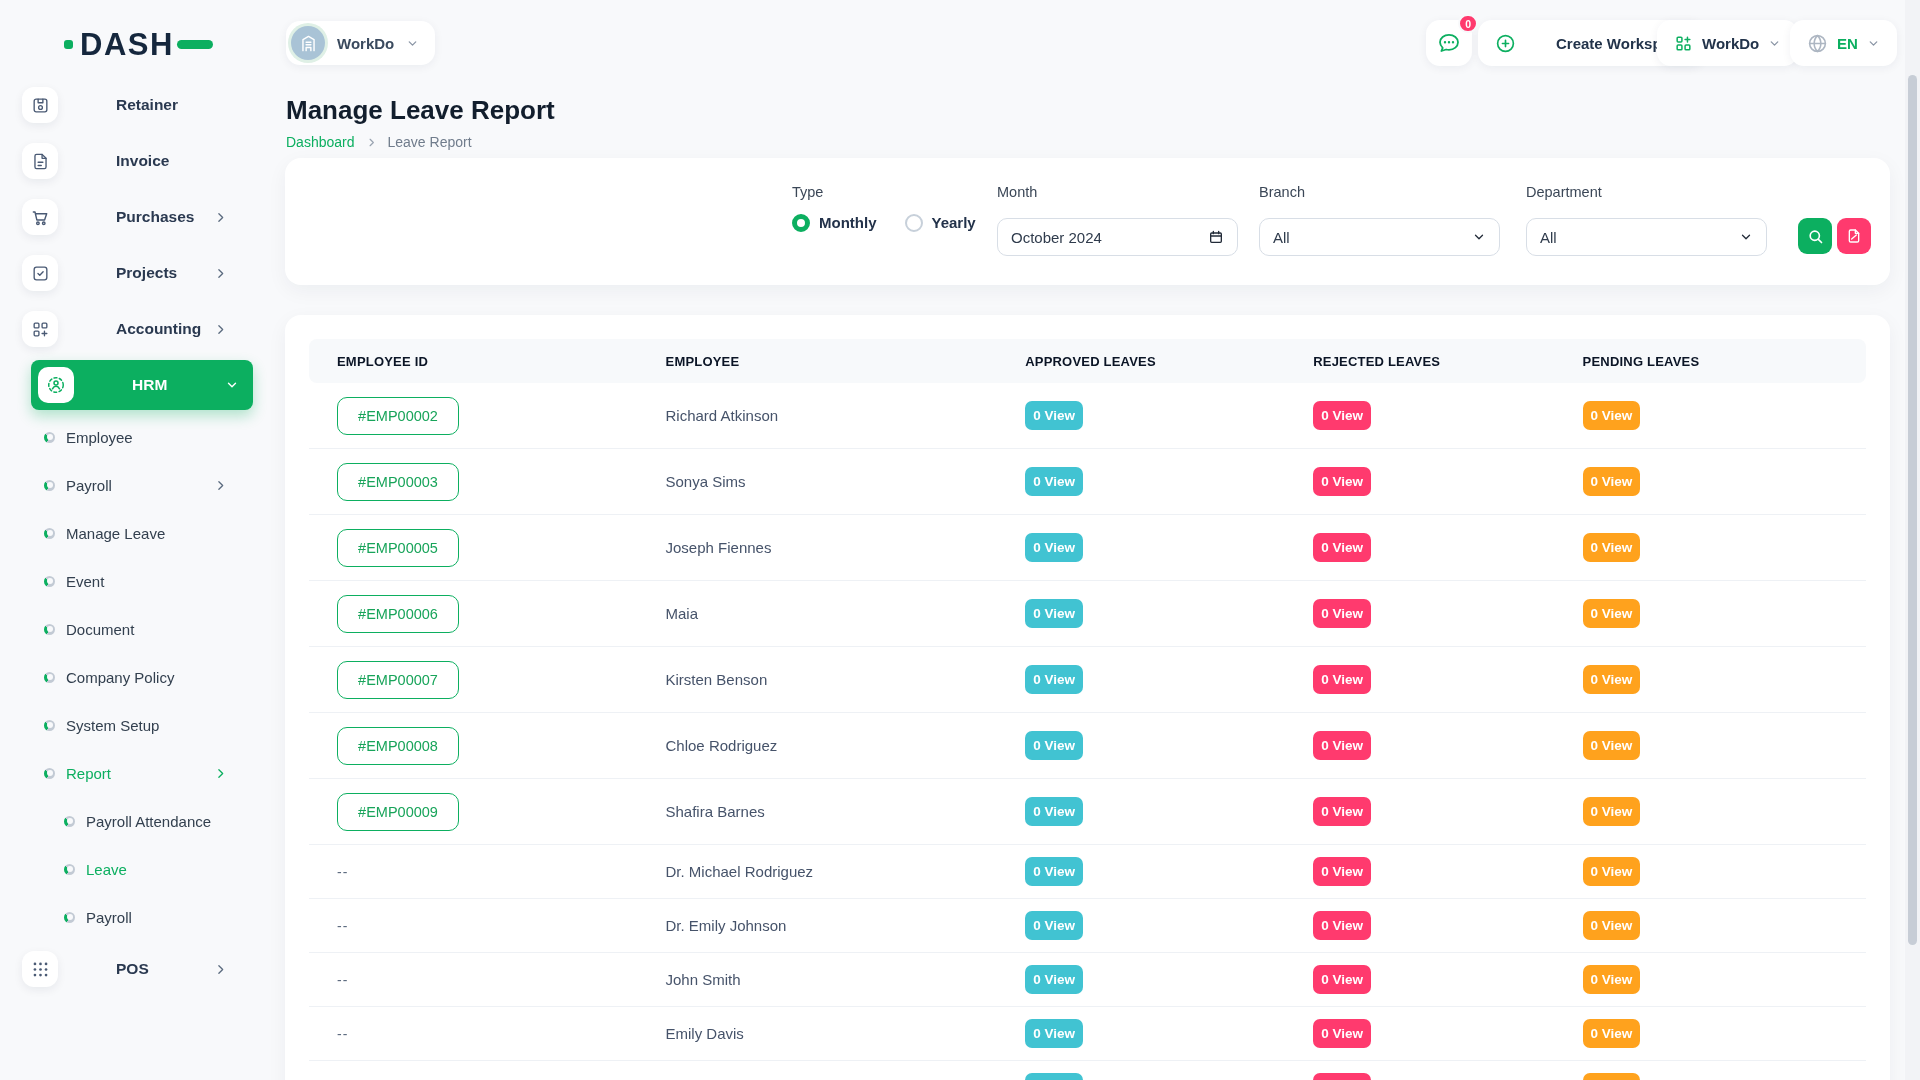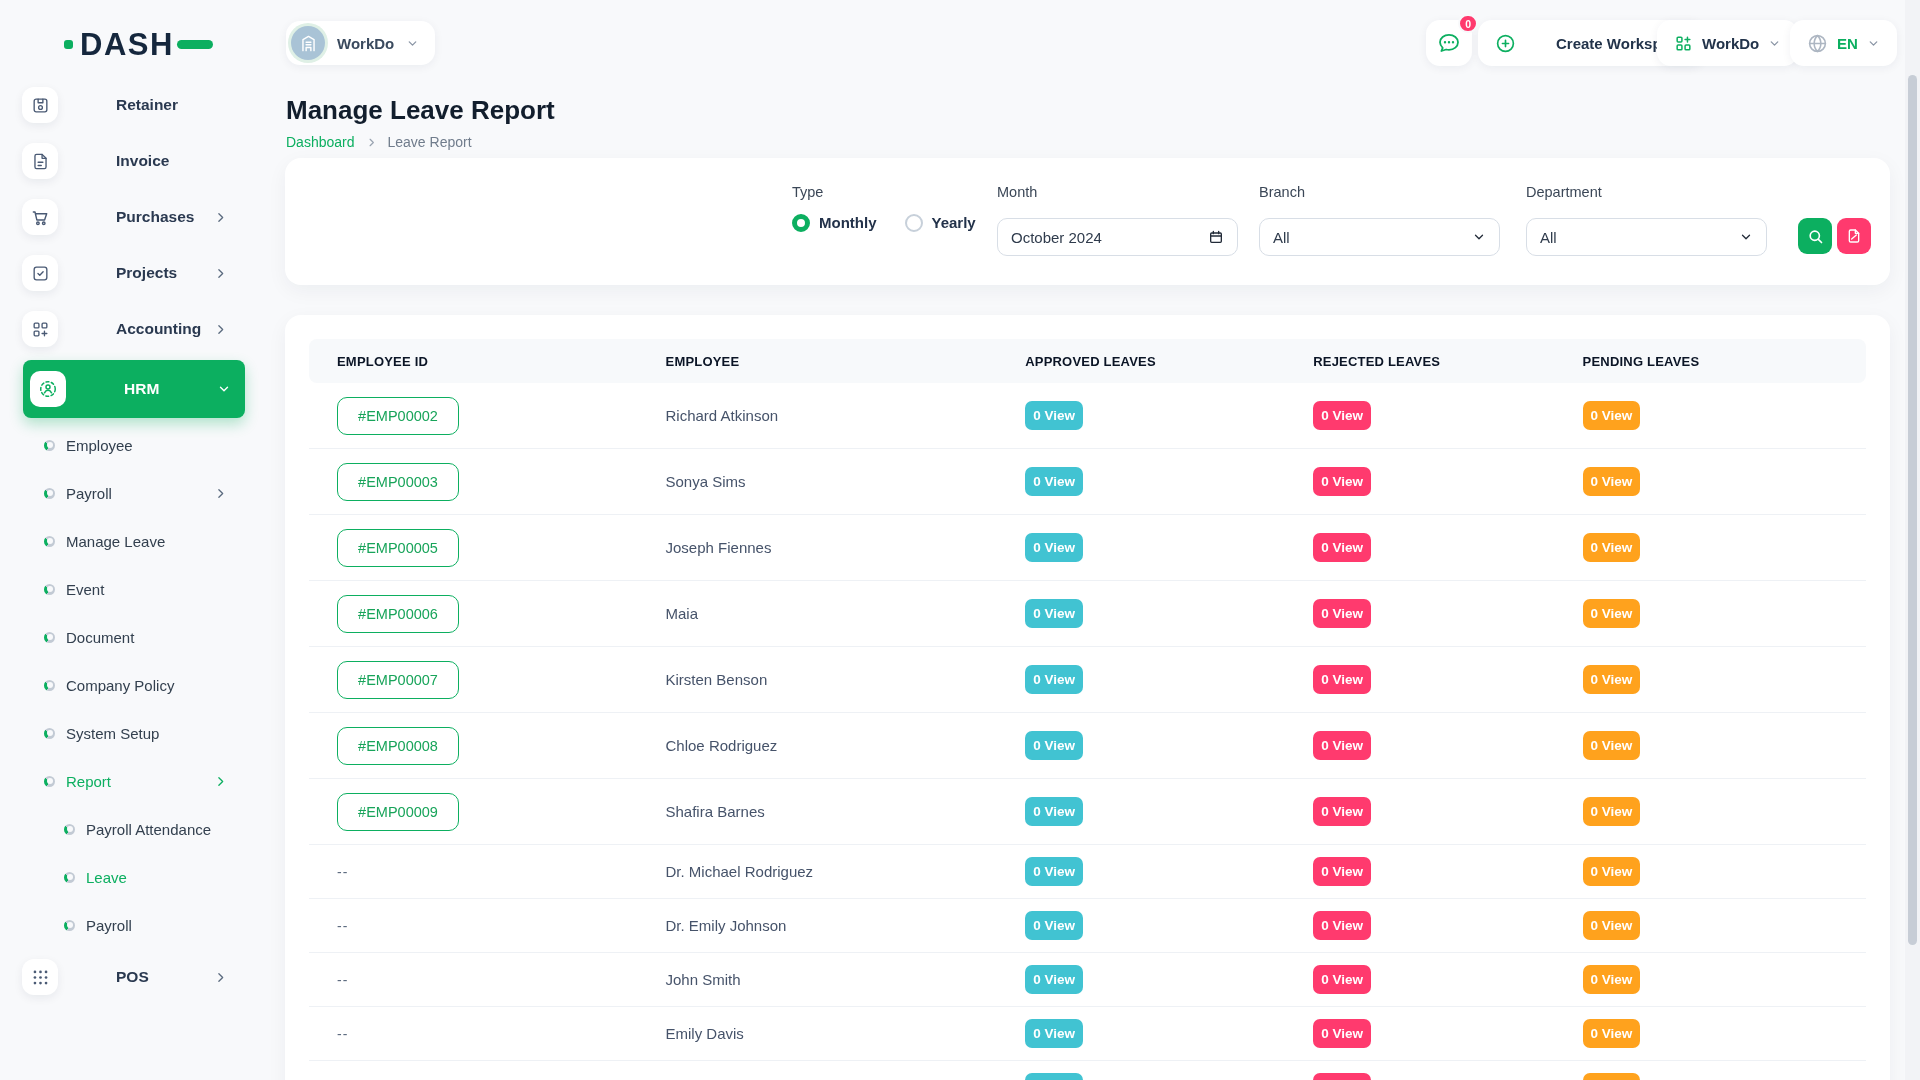--- a/index.html
+++ b/index.html
@@ -46,21 +46,21 @@
     box-shadow:0 3px 10px rgba(20,30,60,.07); display:flex; align-items:center; justify-content:center;
     color:#4A5A74; }
   .s-item.l1 .s-label { margin-left:72px; font-size:15.5px; font-weight:600; color:#2A3950; }
   .bullet { position:absolute; width:11px; height:11px; border-radius:50%;
     background:conic-gradient(from 210deg, var(--green) 0 100deg, #C2CAD4 100deg 360deg); }
   .bullet::after { content:""; position:absolute; inset:2.5px; border-radius:50%; background:#F8F9FB; }
   .s-item.l2 .bullet { left:44px; }  .s-item.l2 .s-label { margin-left:66px; font-size:15px; color:#33404F; }
   .s-item.l3 .bullet { left:64px; }  .s-item.l3 .s-label { margin-left:86px; font-size:15px; color:#33404F; }
   .s-item .chev { position:absolute; right:33px; color:#5B6B7F; }
   .s-item.hl .s-label, .s-item.hl .chev { color:var(--green); }
-  .s-item.active { background:var(--green); left:15px; width:222px; height:58px; margin:3px 8px;
+  .s-item.active { background:var(--green); left:15px; width:222px; height:50px; margin:3px 16px;
     border-radius:8px; box-shadow:0 6px 14px rgba(12,175,96,.3); }
   .s-item.active .icon-sq { left:7px; border-radius:10px; color:var(--green); box-shadow:none; }
   .s-item.active .s-label { margin-left:57px; color:#fff; }
   .s-item.active .chev { right:14px; color:#fff; }
 
   
   .page-title { position:absolute; left:286px; top:95px; font-size:26px; font-weight:700; color:#121E2D; }
   .breadcrumb { position:absolute; left:286px; top:134px; display:flex; align-items:center; gap:11px; font-size:14px; }
   .breadcrumb a { color:var(--green); text-decoration:none; cursor:pointer; }
   .breadcrumb .cur { color:#707C8C; }

